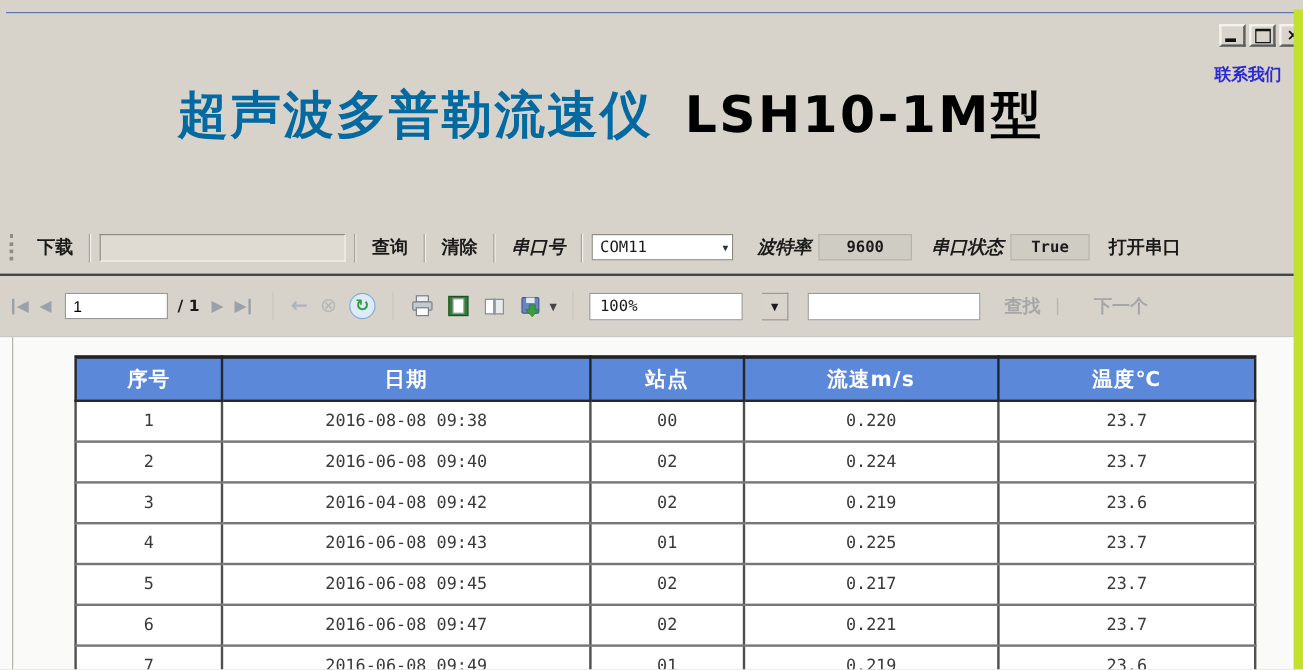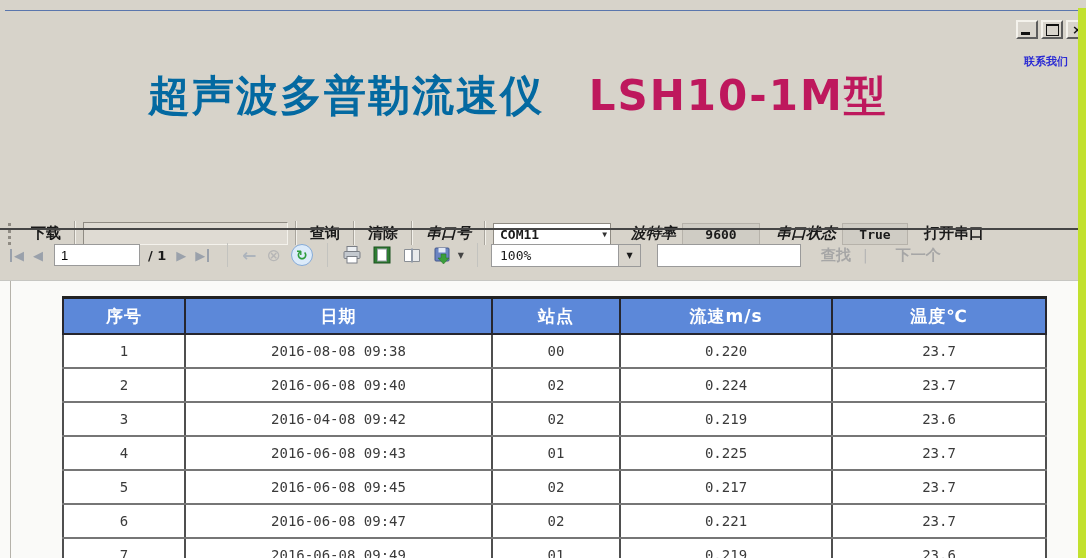--- a/index.html
+++ b/index.html
@@ -15,42 +15,42 @@
     border-right:2px solid #5c5c5c;border-bottom:2px solid #5c5c5c;
     box-sizing:border-box;z-index:10;}
   .glyph-min{position:absolute;left:3px;bottom:2px;width:9px;height:3px;background:#111;}
   .glyph-max{position:absolute;left:3px;top:2px;width:11px;height:9px;
     border:1px solid #111;border-top:2px solid #111;background:#d8d4cc;}
   .glyph-x{position:absolute;left:4px;top:0;font-size:13px;font-weight:bold;color:#111;line-height:15px;}
 
   .green-strip{position:absolute;right:0;top:8px;width:8px;height:550px;background:#c2e12f;z-index:60;}
 
   
-  .contact{position:absolute;top:54px;right:18px;font-size:11px;font-weight:bold;
+  .contact{position:absolute;top:54px;right:18px;font-size:14px;font-weight:bold;
     color:#2a2ad4;text-decoration:none;z-index:5;}
   .app-title{position:absolute;left:148px;top:68px;font-size:42px;font-weight:600;
     letter-spacing:2px;white-space:nowrap;}
   .t-main{color:#0369a1;}
-  .t-model{color:#be185d;margin-left:28px;}
-
-  
-  .toolbar1{position:absolute;left:0;top:206px;width:1086px;height:39px;
-    display:flex;align-items:flex-end;padding-left:6px;box-sizing:border-box;
+  .t-model{color:#000000;margin-left:10px;}
+
+  
+  .toolbar1{position:absolute;left:0;top:195px;width:1086px;height:39px;
+    display:flex;align-items:flex-start;padding-left:6px;box-sizing:border-box;
     background:#d7d3ca;font-size:15px;font-weight:700;}
   .grip{width:4px;height:22px;border-left:3px dotted #8f8b83;margin:0 10px 0 2px;}
   .tb-btn{padding:2px 6px;cursor:default;white-space:nowrap;}
   .tb-label{padding:2px 6px;white-space:nowrap;font-style:italic;}
   .tb-sep{width:0;height:24px;border-left:1px solid #a9a59d;border-right:1px solid #f2f0ea;margin:0 7px;}
   .dl-input{width:205px;height:23px;background:#dfdbd3;
     border-top:1px solid #8f8b83;border-left:1px solid #8f8b83;
     border-bottom:1px solid #f4f2ec;border-right:1px solid #f4f2ec;
     font-family:"DejaVu Sans Mono",monospace;font-size:13px;padding:0 4px;box-sizing:border-box;}
   .combo{width:118px;height:22px;background:#fff;border:1px solid #8f8b83;
     display:flex;align-items:center;justify-content:space-between;
-    font-family:"DejaVu Sans Mono",monospace;font-size:13px;font-weight:700;
+    font-family:"DejaVu Sans Mono",monospace;font-size:13px;font-weight:400;
     padding:0 3px 0 6px;box-sizing:border-box;}
   .combo .arrow{font-size:8px;color:#333;}
   .val-box{height:22px;min-width:66px;padding:0 10px;background:#cfccc4;
     border:1px solid #b6b2aa;display:flex;align-items:center;justify-content:center;
     font-family:"DejaVu Sans Mono",monospace;font-size:13px;font-weight:700;box-sizing:border-box;}
   .m-l10{margin-left:10px;} .m-l14{margin-left:14px;}
 
   .dark-divider{position:absolute;left:0;top:228px;width:1086px;height:2px;background:#454545;}
 
   
@@ -65,21 +65,21 @@
     font-size:13px;padding:0 6px;box-sizing:border-box;margin:0 8px 0 2px;}
   .page-total{font-weight:700;margin-right:10px;}
   .tb2-sep{width:0;height:24px;border-left:1px solid #c3c3bf;margin:0 9px;}
   .ico{margin:0 5px;display:inline-flex;align-items:center;}
   .ico-back{color:#adb4bc;font-size:17px;font-weight:bold;}
   .ico-stop{color:#b6b6b6;font-size:17px;}
   .ico-refresh{width:20px;height:20px;border-radius:50%;background:#dcebfa;
     border:1px solid #86abd8;color:#2e9e3e;font-weight:bold;font-size:14px;
     display:flex;align-items:center;justify-content:center;}
   .caret{font-size:8px;color:#444;margin:0 4px 0 1px;}
-  .zoom-combo{display:flex;margin-left:4px;}
+  .zoom-combo{display:flex;margin-left:4px;gap:16px;}
   .zoom-text{width:128px;height:23px;background:#fff;border:1px solid #9a9a9a;
     font-family:"DejaVu Sans Mono",monospace;font-size:13px;display:flex;
     align-items:center;padding-left:8px;box-sizing:border-box;}
   .zoom-arrow{width:22px;height:23px;background:#d8d4cc;border:1px solid #9a9a9a;border-left:none;
     display:flex;align-items:center;justify-content:center;font-size:8px;box-sizing:border-box;}
   .find-input{width:144px;height:23px;border:1px solid #9a9a9a;background:#fff;
     margin-left:16px;font-size:13px;padding:0 5px;box-sizing:border-box;}
   .find-label,.next-label{color:#a6a6a6;font-size:15px;font-weight:700;margin-left:20px;white-space:nowrap;}
   .find-sep{color:#b5b5b5;margin-left:12px;font-size:14px;}
   .next-label{margin-left:28px;}

